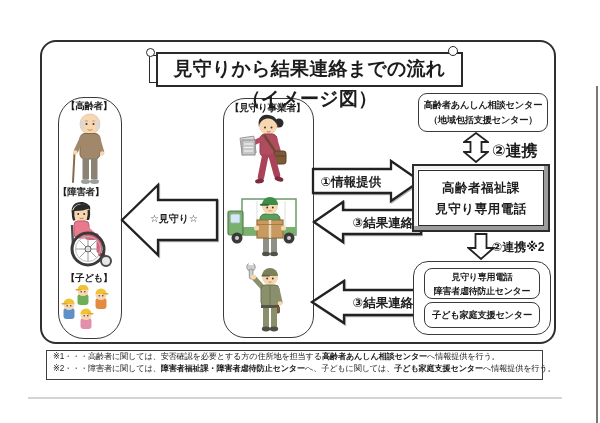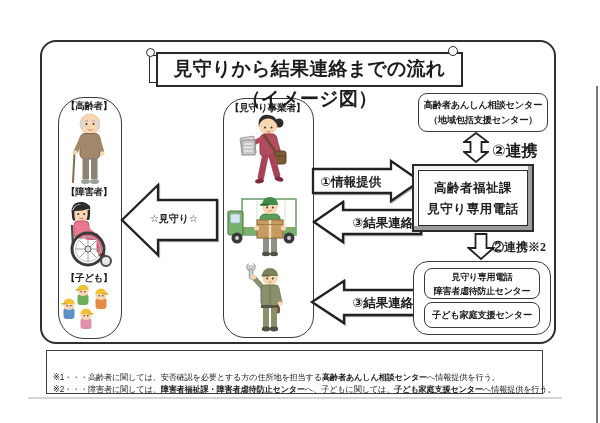--- a/index.html
+++ b/index.html
@@ -20,32 +20,32 @@
   .panel{border:1.6px solid #3a3a3a;border-radius:26px;background:#fff;}
   .left-panel{left:58px;top:97px;width:62px;height:240px;}
   .center-panel{left:223px;top:98px;width:89px;height:238px;border-radius:22px;}
   .group-label{font-weight:bold;font-size:9.5px;text-align:center;letter-spacing:-.3px;}
   .center-title{left:223px;top:102px;width:89px;font-size:9.8px;font-weight:bold;text-align:center;letter-spacing:-.4px;}
   
   .arrow-label{font-weight:bold;text-align:center;}
   
   .anshin-box{left:418px;top:93px;width:130px;height:39px;border:1.6px solid #3a3a3a;border-radius:9px;background:#fff;
               text-align:center;font-size:9.3px;font-weight:bold;padding-top:4px;line-height:15px;letter-spacing:-.3px;box-sizing:border-box;}
-  .w3d{left:412px;top:164px;width:122px;height:68px;border:2px solid #2b2b2b;background:#fff;
+  .w3d{left:412px;top:164px;width:138px;height:68px;border:2px solid #2b2b2b;background:#fff;
        box-shadow:inset -4px -4px 0 #9c9c9c, inset 3px 3px 0 #f2f2f2;box-sizing:border-box;}
   .w3d-inner{position:absolute;left:4px;top:4px;right:4px;bottom:4px;border:1.8px solid #2b2b2b;background:#fff;
              text-align:center;font-size:12.5px;font-weight:bold;line-height:21px;padding-top:7px;box-sizing:border-box;letter-spacing:.5px;}
   .group-box{left:413px;top:261px;width:136px;height:72px;border:1.6px solid #3a3a3a;border-radius:15px;background:#fff;}
   .sub-box{position:absolute;left:10px;width:116px;border:1.4px solid #3a3a3a;border-radius:8px;background:#fff;
            text-align:center;font-weight:bold;box-sizing:border-box;letter-spacing:-.3px;}
   .sub-box1{top:6px;height:31px;font-size:9px;line-height:13.5px;padding-top:2px;}
   .sub-box2{top:40px;height:26px;font-size:9.3px;line-height:24px;}
   
   .notes-box{left:46px;top:350px;width:497px;height:30px;border:1.5px solid #3f3f3f;background:#fff;
-             font-size:8.2px;line-height:11.8px;padding:21px 6px;box-sizing:border-box;white-space:nowrap;letter-spacing:-.2px;}
+             font-size:8.2px;line-height:11.8px;padding:0 6px;box-sizing:border-box;white-space:nowrap;letter-spacing:-.2px;}
   .notes-box .b{font-weight:bold;}
   
   .edge-right{left:596px;top:86px;width:2px;height:337px;background:#787878;}
   .edge-bottom{left:28px;top:397px;width:534px;height:2px;background:#d4d4d4;}
   svg{display:block;}
   .blockarrow{fill:#fff;stroke:#222;stroke-width:2.3;filter:drop-shadow(1.6px 1.6px 0 rgba(110,110,110,.5));}
   .hollowarrow{fill:#fff;stroke:#222;stroke-width:1.8;}
 </style>
 </head>
 <body>
@@ -54,21 +54,21 @@
 
   <div class="abs outer-frame"></div>
 
   <div class="abs banner-roll"></div>
   <div class="abs banner-curl-l"></div>
   <div class="abs banner-curl-r"></div>
   <div class="abs banner">見守りから結果連絡までの流れ（イメージ図）</div>
 
   <div class="abs panel left-panel"></div>
   <div class="abs group-label" style="left:58px;top:100px;width:62px;">【高齢者】</div>
-  <div class="abs group-label" style="left:58px;top:186px;width:62px;">【障害者】</div>
+  <div class="abs group-label" style="left:50px;top:186px;width:62px;">【障害者】</div>
   <div class="abs group-label" style="left:58px;top:272px;width:62px;">【子ども】</div>
 
   <svg class="abs" style="left:67px;top:112px;" width="44" height="74" viewBox="0 0 44 74">
     <line x1="7.5" y1="41" x2="6" y2="70" stroke="#8a6a4a" stroke-width="2" stroke-linecap="round"></line>
     <circle cx="23" cy="12" r="10" fill="#f7d6b0" stroke="#d9b48c" stroke-width="0.6"></circle>
     <path d="M13.5,8.5 q-1.2,5 .4,8.5 q2,1 3,-1 q-1.2,-4 -.6,-7.5 Z" fill="#d8d8d8"></path>
     <path d="M32.5,8.5 q1.2,5 -.4,8.5 q-2,1 -3,-1 q1.2,-4 .6,-7.5 Z" fill="#d8d8d8"></path>
     <line x1="17.8" y1="9" x2="21" y2="9" stroke="#b5b5b5" stroke-width="1.3"></line>
     <line x1="25" y1="9" x2="28.2" y2="9" stroke="#b5b5b5" stroke-width="1.3"></line>
     <circle cx="19.5" cy="12" r="1" fill="#333"></circle>
@@ -262,21 +262,21 @@
   <div class="abs w3d">
     <div class="w3d-inner">
       <div>高齢者福祉課</div>
       <div>見守り専用電話</div>
     </div>
   </div>
 
   <svg class="abs" style="left:467px;top:233px;" width="28" height="27" viewBox="0 0 28 27">
     <path class="hollowarrow" d="M 8.5 1 L 19.5 1 L 19.5 15 L 26.5 15 L 14 26 L 1.5 15 L 8.5 15 Z"></path>
   </svg>
-  <div class="abs arrow-label" style="left:492px;top:239px;width:62px;font-size:12px;text-align:left;font-family:Liberation Serif, serif;">②連携※2</div>
+  <div class="abs arrow-label" style="left:492px;top:239px;width:62px;font-size:12px;text-align:left;">②連携※2</div>
 
   <div class="abs group-box">
     <div class="sub-box sub-box1">
       <div>見守り専用電話</div>
       <div>障害者虐待防止センター</div>
     </div>
     <div class="sub-box sub-box2">
       <div>子ども家庭支援センター</div>
     </div>
   </div>

